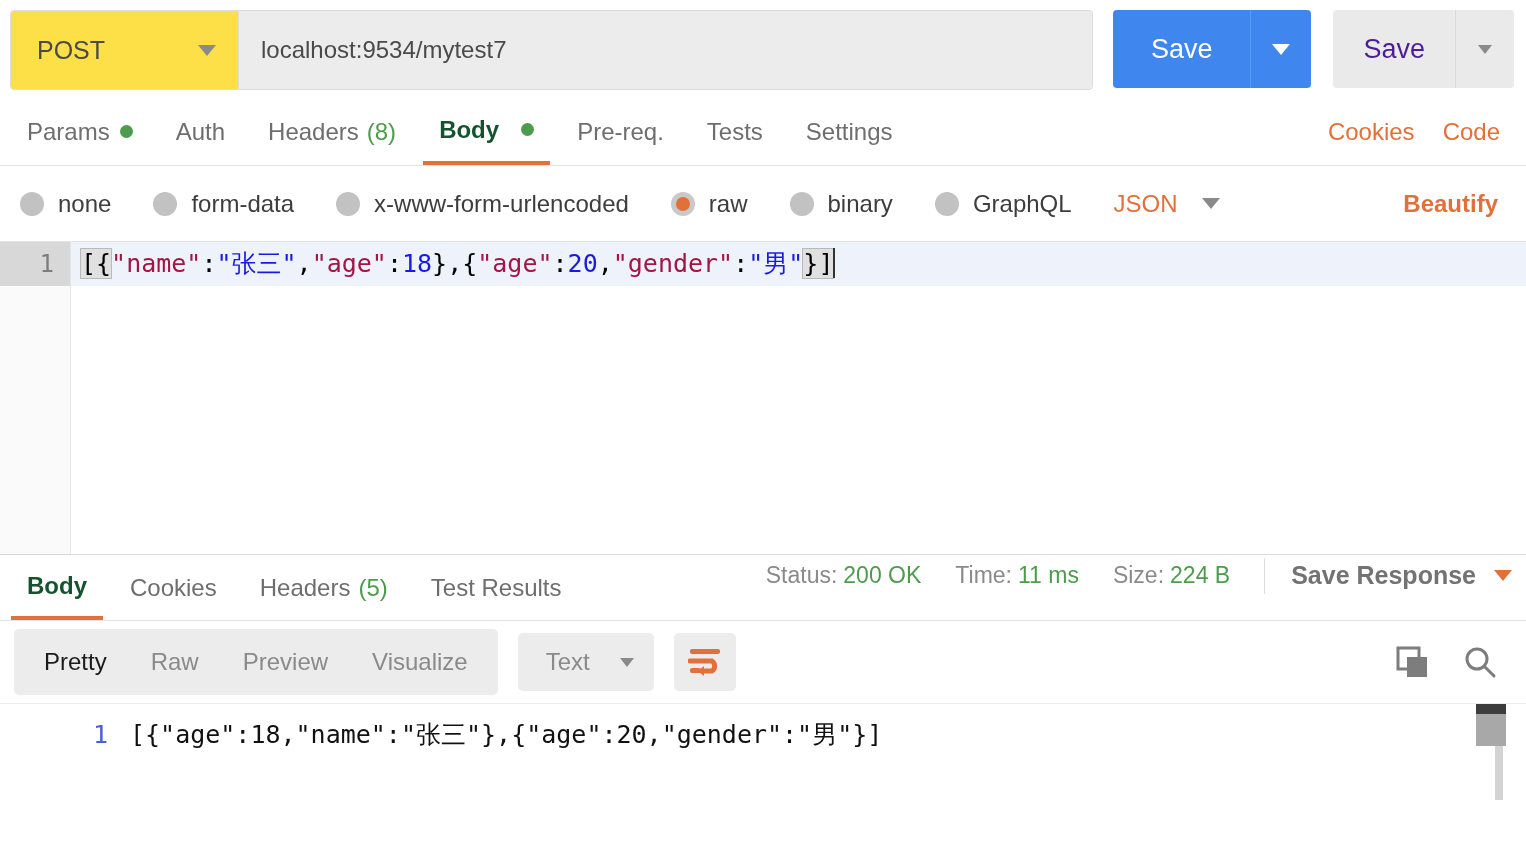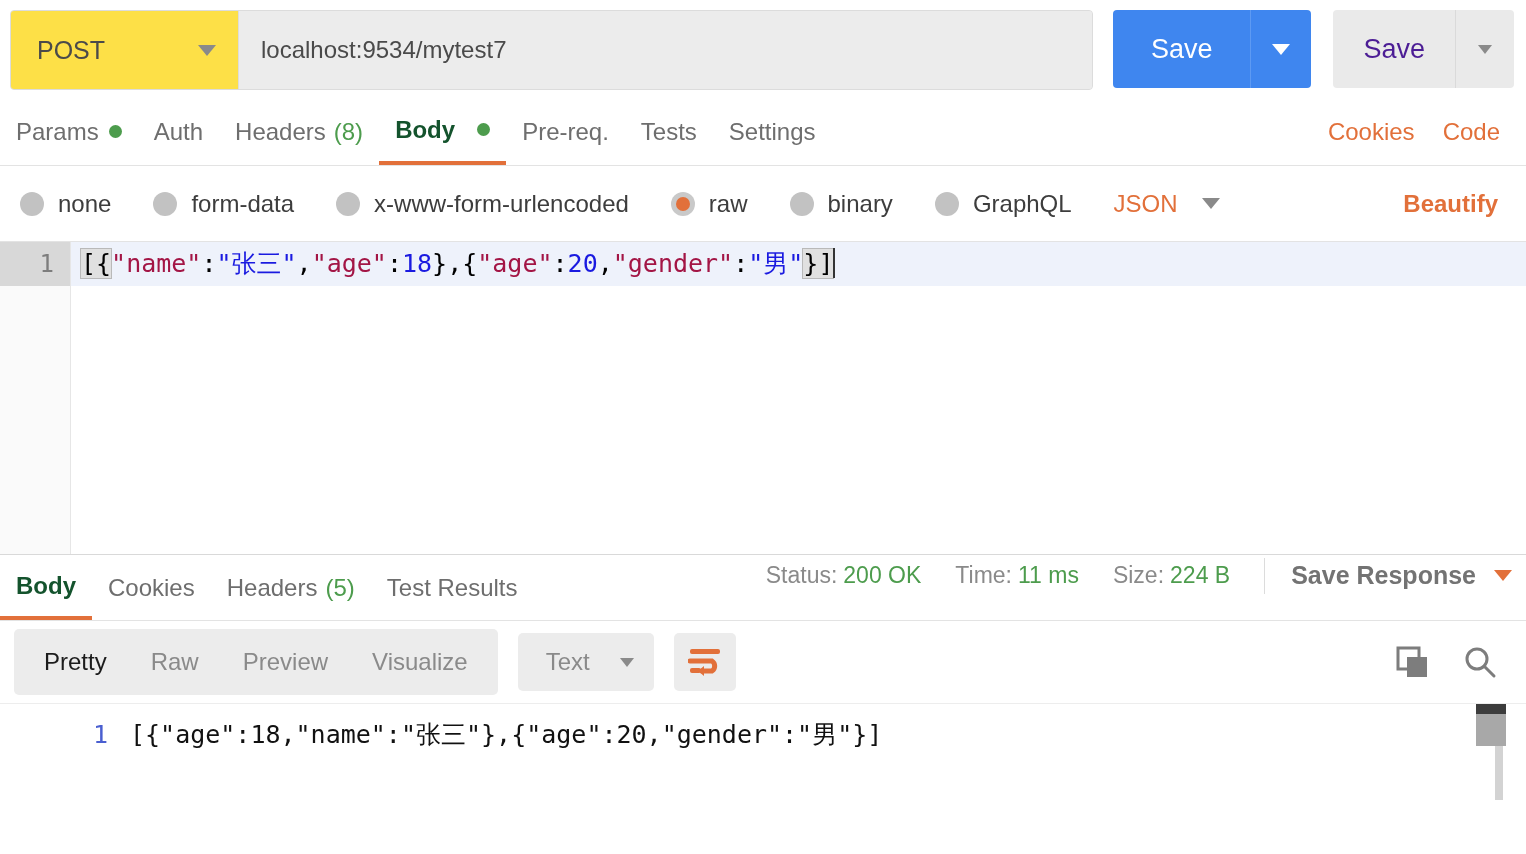--- a/index.html
+++ b/index.html
@@ -153,20 +153,21 @@
   .tab {
     display: flex;
     align-items: center;
     height: 100%;
     padding: 0 16px;
     font-size: 24px;
     color: #6e6e6e;
     cursor: pointer;
     position: relative;
     box-sizing: border-box;
+    margin-left: 11px;
   }
   .tab.active {
     color: #14532d;
     font-weight: bold;
     border-bottom: 4px solid #e2703a;
     gap: 12px;
   }
   .dot {
     width: 13px;
     height: 13px;

